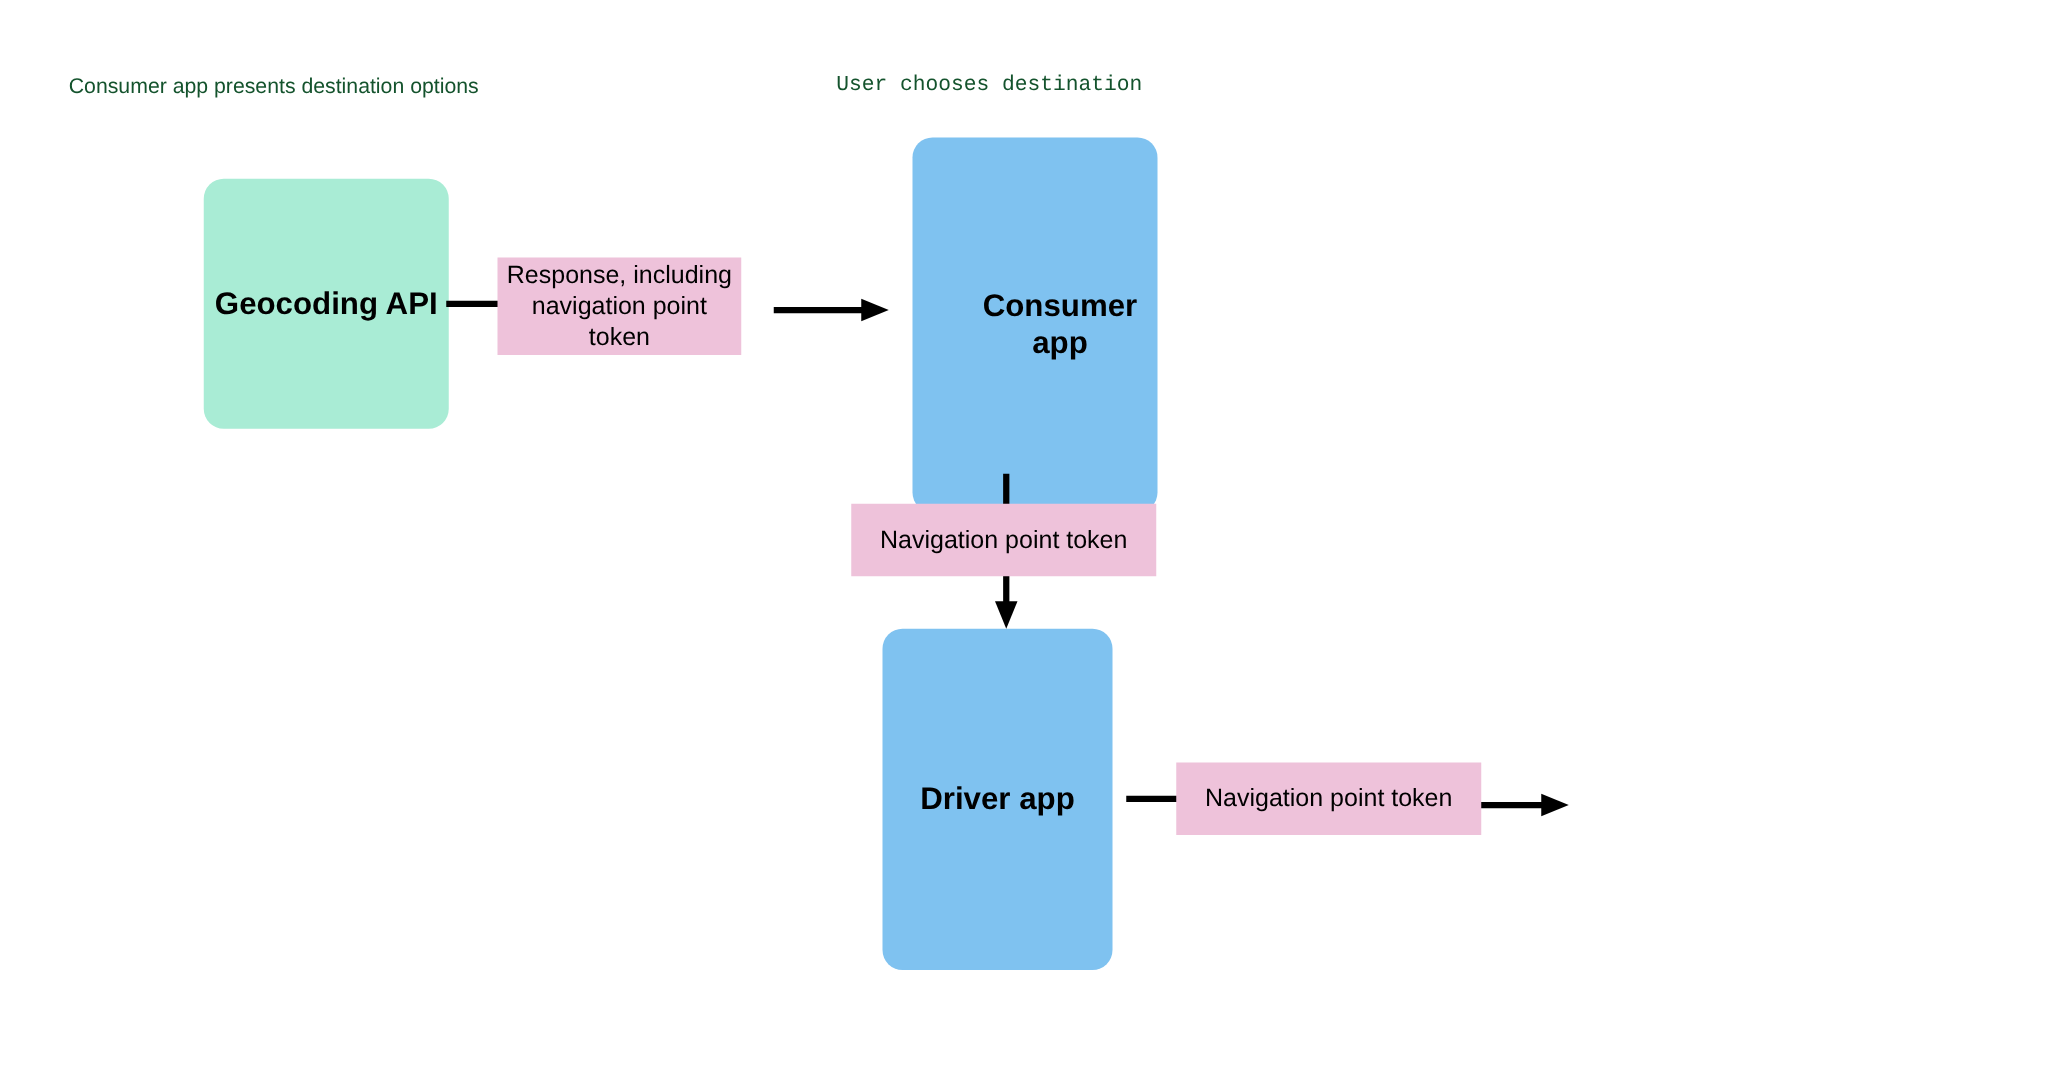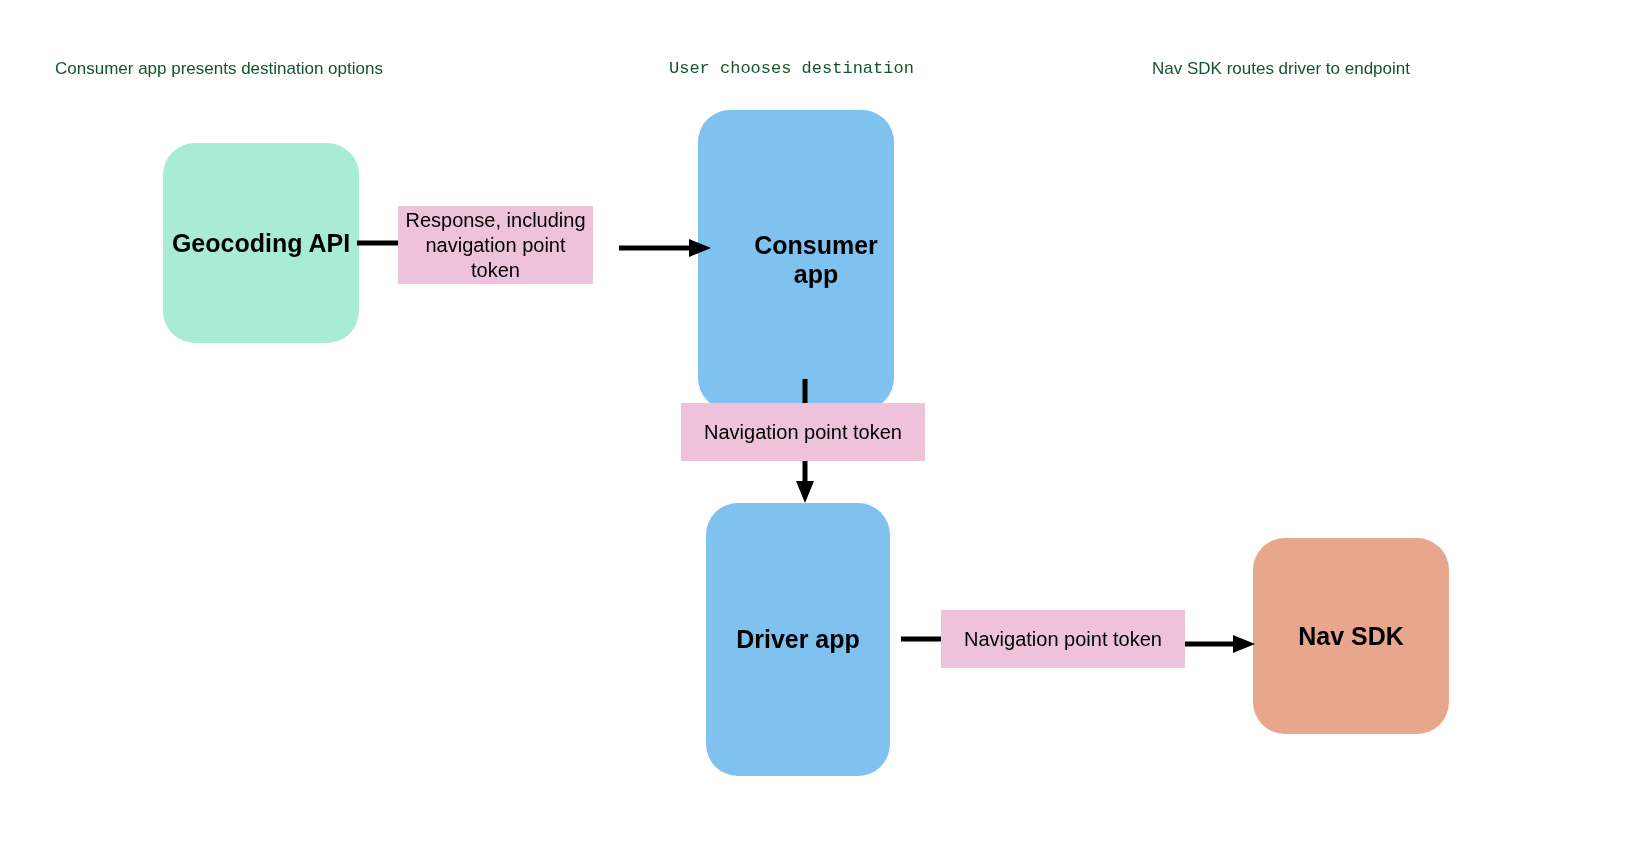--- a/index.html
+++ b/index.html
@@ -29,38 +29,38 @@
     white-space: nowrap;
     font-family: "Liberation Sans", sans-serif;
   }
   #heading-0 { left: 55px;   top: 54px; }
   #heading-1 { left: 669px;  top: 54px; font-family: Liberation Mono, monospace; }
   #heading-2 { left: 1152px; top: 54px; }
 
   
   .node {
     position: absolute;
-    border-radius: 32px;
+    border-radius: 16px;
     display: flex;
     align-items: center;
     justify-content: center;
     text-align: center;
     font-weight: bold;
     font-size: 25px;
     color: #000000;
     font-family: "Liberation Sans", sans-serif;
     box-sizing: border-box;
   }
   #node-geocoding-api {
     left: 163px; top: 143px;
     width: 196px; height: 200px;
     background: #a9ecd5;
   }
   #node-consumer-app {
-    left: 698px; top: 110px;
+    left: 730px; top: 110px;
     width: 196px; height: 300px;
     background: #7fc2f0;
     padding-left: 40px;
   }
   #node-driver-app {
     left: 706px; top: 503px;
     width: 184px; height: 273px;
     background: #7fc2f0;
   }
   #node-nav-sdk {
@@ -114,21 +114,20 @@
   .stroke { stroke: #000000; stroke-width: 5; fill: none; }
   .arrowfill { fill: #000000; }
 </style>
 </head>
 <body>
 
 <div id="canvas">
 
   <div class="col-heading" id="heading-0">Consumer app presents destination options</div>
   <div class="col-heading" id="heading-1">User chooses destination</div>
-  <div class="col-heading" id="heading-2">Nav SDK routes driver to endpoint</div>
 
   <div class="connector" id="conn-geocoding-to-label">
     <svg width="66" height="10" viewBox="0 0 66 10">
       <line class="stroke" x1="0" y1="5" x2="66" y2="5"></line>
     </svg>
   </div>
 
   <div class="connector" id="conn-label-to-consumer">
     <svg width="92" height="20" viewBox="0 0 92 20">
       <line class="stroke" x1="0" y1="10" x2="74" y2="10"></line>
@@ -161,23 +160,20 @@
   </div>
 
   <div class="node" id="node-consumer-app" style="background: rgb(127, 194, 240);">
     <span>Consumer app</span>
   </div>
 
   <div class="node" id="node-driver-app" style="background: rgb(127, 194, 240);">
     <span>Driver app</span>
   </div>
 
-  <div class="node" id="node-nav-sdk" style="background: rgb(232, 166, 140);">
-    <span>Nav SDK</span>
-  </div>
 
   <div class="edge-label" id="label-response">
     <span>Response, including navigation point token</span>
   </div>
 
   <div class="edge-label" id="label-nav-token-vertical">
     <span>Navigation point token</span>
   </div>
 
   <div class="edge-label" id="label-nav-token-horizontal">

